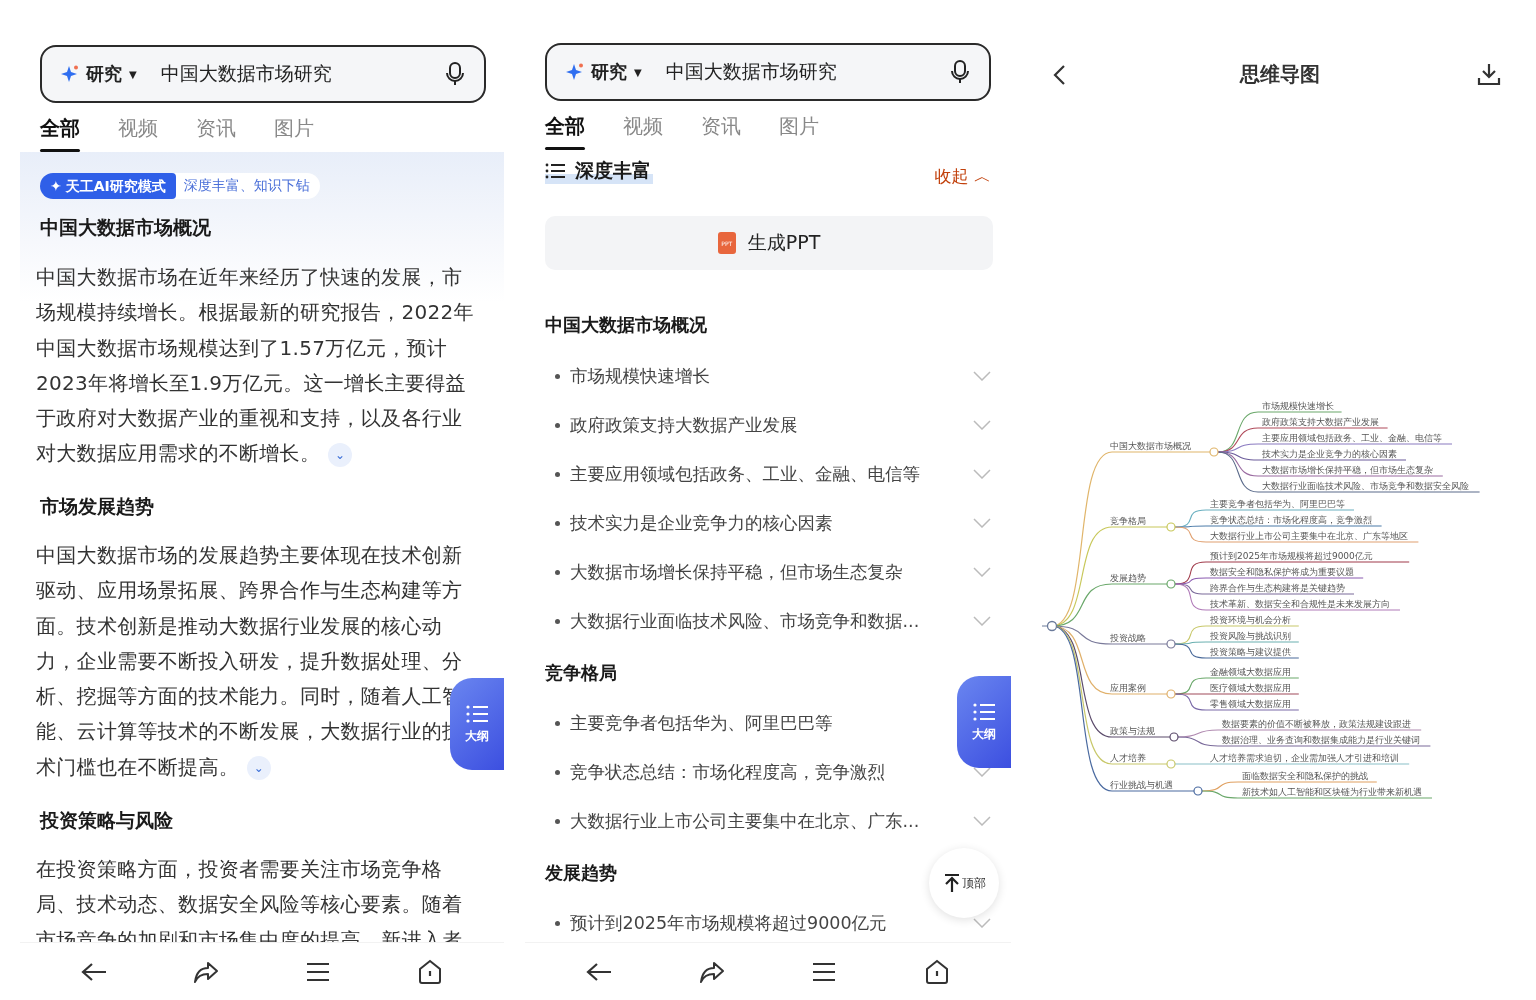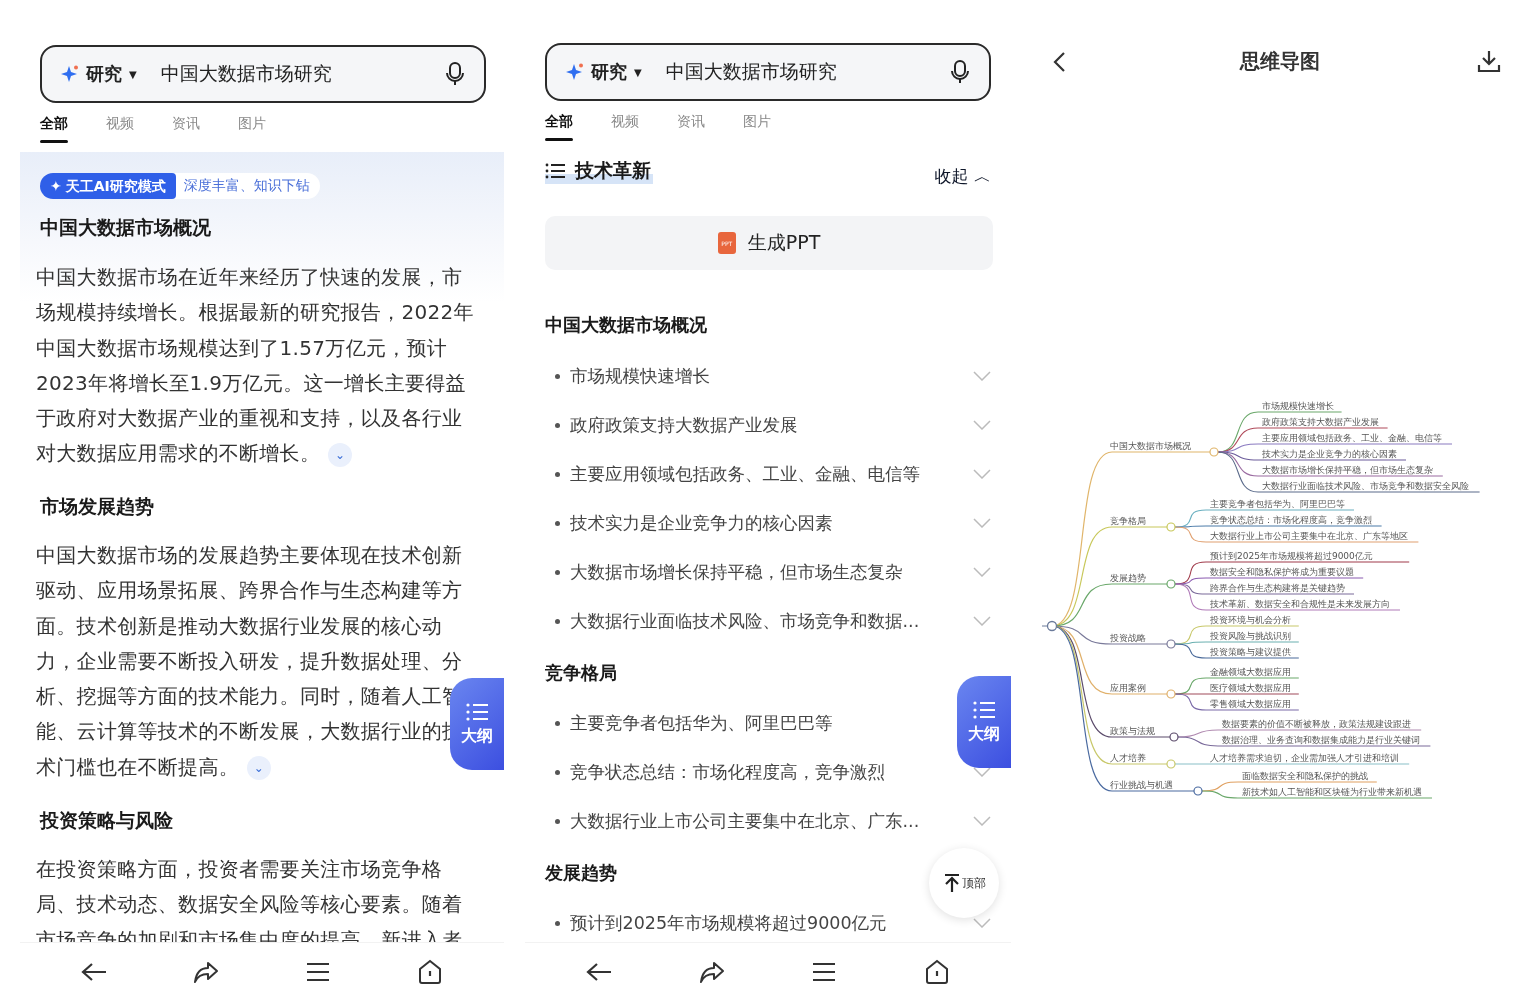--- a/index.html
+++ b/index.html
@@ -12,58 +12,58 @@
   
   .search { position: absolute; left: 20px; top: 45px; width: 446px; height: 58px; border: 2px solid #2a2a2a; border-radius: 16px; background: #f5f6f8; display: flex; align-items: center; padding: 13px 18px; }
   #p2 .search { left: 20px; top: 43px; }
   .mode { display: flex; align-items: center; font-size: 18px; font-weight: bold; color: #222; }
   .spark { width: 20px; height: 20px; margin-right: 6px; position: relative; }
   .mode .caret { font-size: 10px; margin-left: 7px; color: #222; }
   .query { margin-left: 24px; font-size: 19px; color: #222; flex: 1; }
   .mic { width: 22px; height: 26px; }
 
   
-  .tabs { position: absolute; left: 20px; top: 115px; display: flex; gap: 38px; font-size: 14px; }
+  .tabs { position: absolute; left: 20px; top: 115px; display: flex; gap: 38px; font-size: 20px; }
   #p2 .tabs { top: 113px; }
   .tab { color: #888; position: relative; padding-bottom: 10px; }
   .tab.active { color: #111; font-weight: bold; }
   .tab.active::after { content: ""; position: absolute; left: 0; right: 0; bottom: 0; height: 3px; background: #111; border-radius: 2px; }
 
   
   .p1-bg { position: absolute; left: 0; top: 152px; width: 484px; height: 150px; background: linear-gradient(180deg, #e8eef9 0%, #f6f8fc 60%, #ffffff 100%); }
   .ai-badge { position: absolute; left: 20px; top: 173px; display: flex; align-items: center; height: 26px; border-radius: 13px; background: #fff; }
   .ai-badge .b1 { background: #2f5fe8; color: #fff; font-size: 14px; font-weight: bold; padding: 0 10px; height: 26px; line-height: 26px; border-radius: 13px 4px 4px 13px; display: flex; align-items: center; gap: 4px; }
   .ai-badge .b2 { color: #4a6fd8; font-size: 14px; padding: 0 10px 0 8px; }
   .h-sec { position: absolute; left: 20px; font-size: 19px; font-weight: bold; color: #1a1a1a; }
   .para { position: absolute; left: 16px; width: 446px; font-size: 20px; line-height: 35.3px; color: #333; letter-spacing: 0.3px; }
   .expand { display: inline-block; width: 24px; height: 24px; border-radius: 50%; background: #eaf0fc; color: #3b6fd8; font-size: 12px; text-align: center; line-height: 24px; margin-left: 8px; vertical-align: middle; }
 
   
   .outline-fab { position: absolute; right: 0; width: 54px; height: 92px; background: linear-gradient(135deg, #6a86f0 0%, #3c4fe0 100%); border-radius: 22px 0 0 22px; color: #fff; display: flex; flex-direction: column; align-items: center; justify-content: center; gap: 4px; }
-  .outline-fab .lbl { font-size: 16px; font-weight: bold; }
+  .outline-fab .lbl { font-size: 12px; font-weight: bold; }
   .top-fab { position: absolute; left: 404px; top: 848px; width: 70px; height: 70px; border-radius: 50%; background: #fff; box-shadow: 0 2px 10px rgba(0,0,0,0.12); display: flex; flex-direction: row; align-items: center; justify-content: center; }
   .top-fab .lbl { font-size: 12px; color: #333; }
 
   
   .bottom-nav { position: absolute; left: 0; bottom: 0; width: 100%; height: 58px; background: #fff; display: flex; justify-content: space-around; align-items: center; padding: 0 18px; border-top: 1px solid #f2f2f2; }
   .nav-btn { width: 40px; height: 40px; display: flex; align-items: center; justify-content: center; }
 
   
   .outline-head { position: absolute; left: 20px; top: 158px; display: flex; align-items: center; font-size: 19px; font-weight: bold; color: #1a1a1a; background: linear-gradient(180deg, transparent 60%, #d6e4f7 60%); padding-right: 2px; }
-  .collapse { position: absolute; right: 20px; top: 165px; font-size: 17px; color: #0f172a; }
+  .collapse { position: absolute; right: 20px; top: 165px; font-size: 17px; color: #c2410c; }
   .ppt-btn { position: absolute; left: 20px; top: 216px; width: 448px; height: 54px; background: #f3f4f6; border-radius: 10px; display: flex; align-items: center; justify-content: center; gap: 12px; font-size: 19px; color: #222; text-align: right; }
   .ppt-icon { width: 18px; height: 22px; background: #e8663d; border-radius: 3px; color: #fff; font-size: 6px; display: flex; align-items: center; justify-content: center; }
   .o-sec { position: absolute; left: 20px; font-size: 18px; font-weight: bold; color: #1a1a1a; }
   .o-item { position: absolute; left: 30px; width: 436px; display: flex; align-items: center; font-size: 17.5px; color: #444; }
   .o-item .dot { width: 5px; height: 5px; border-radius: 50%; background: #555; margin-right: 10px; flex-shrink: 0; }
   .o-item .txt { flex: 1; white-space: nowrap; overflow: hidden; }
   .o-item .chev { width: 18px; height: 10px; margin-left: 10px; }
 
   
-  .mm-header { position: absolute; left: 0; top: 42px; width: 500px; height: 40px; }
+  .mm-header { position: absolute; left: 0; top: 55px; width: 500px; height: 40px; }
   .mm-back { position: absolute; left: 20px; top: 8px; width: 20px; height: 24px; }
   .mm-title { position: absolute; left: 0; width: 100%; text-align: center; top: 6px; font-size: 20px; font-weight: bold; color: #333; }
   .mm-dl { position: absolute; right: 28px; top: 6px; width: 26px; height: 26px; }
   .mm-svg { position: absolute; left: 0; top: 390px; }
   .mm-svg text { font-family: "DejaVu Sans", sans-serif; font-size: 9px; fill: #555; }
 </style>
 </head>
 <body>
 
 <div id="p1" class="panel">
@@ -171,21 +171,21 @@
 
   <div class="outline-head">
     <svg width="22" height="16" viewBox="0 0 22 16" style="margin-right:8px">
         <circle cx="2" cy="2" r="1.4" fill="#222"></circle>
         <circle cx="2" cy="8" r="1.4" fill="#222"></circle>
         <circle cx="2" cy="14" r="1.4" fill="#222"></circle>
         <rect x="6" y="1" width="14" height="2" fill="#222"></rect>
         <rect x="6" y="7" width="14" height="2" fill="#222"></rect>
         <rect x="6" y="13" width="14" height="2" fill="#222"></rect>
       </svg>
-    <span>技术革新</span>
+    <span>深度丰富</span>
   </div>
   <div class="collapse"><span>收起</span> <span>︿</span></div>
 
   <div class="ppt-btn">
     <span class="ppt-icon">PPT</span>
     <span>生成PPT</span>
   </div>
 
   <div class="o-sec" style="top:313px">中国大数据市场概况</div>
   <div class="o-item" style="top:364px">

